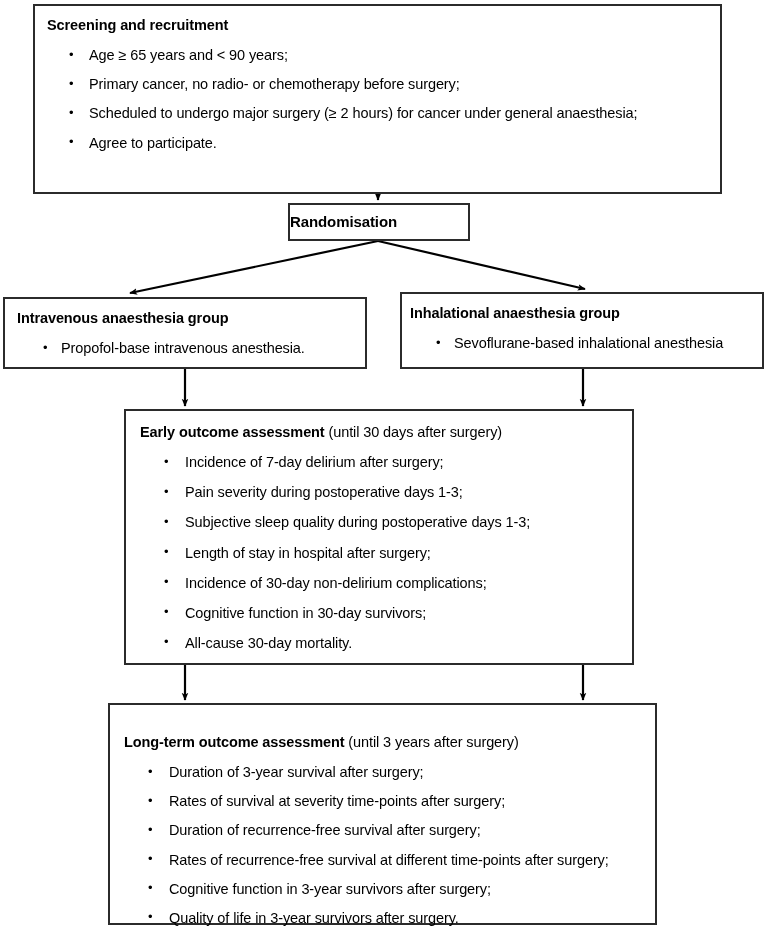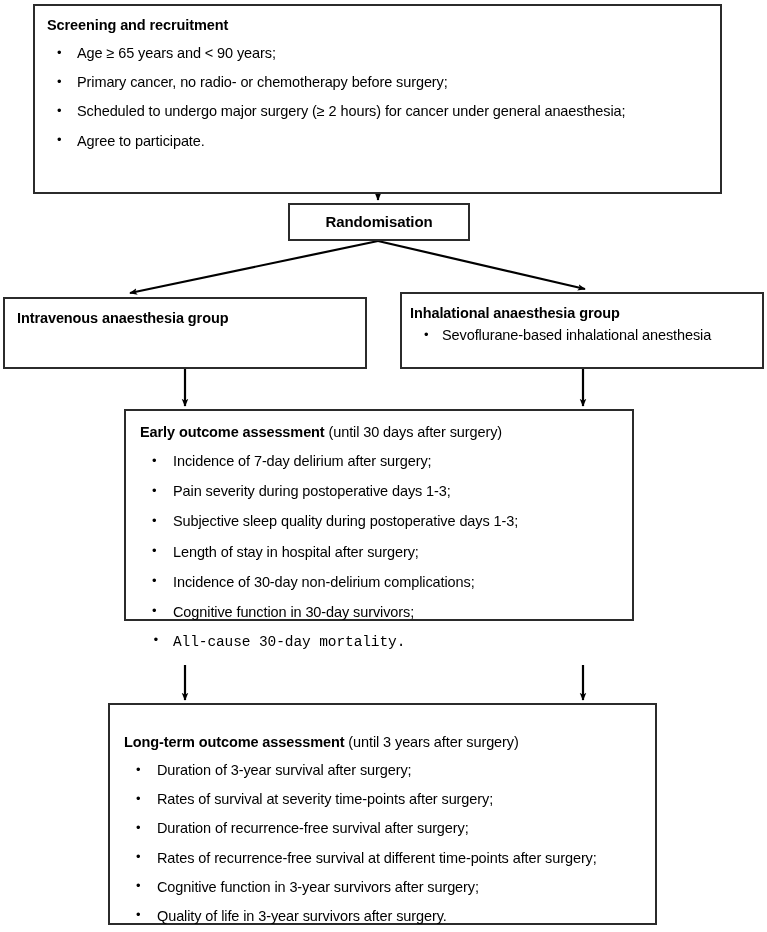--- a/index.html
+++ b/index.html
@@ -37,21 +37,21 @@
     font-size: 14.5px;
     line-height: 1.25;
     margin: 0 0 2px 0;
     letter-spacing: -0.1px;
   }
   .box-title .normal {
     font-weight: normal;
   }
   ul.bullets {
     list-style: none;
-    margin: 0;
+    margin: 12px;
     padding: 0;
   }
   ul.bullets li {
     position: relative;
     padding-left: 30px;
     font-size: 14.5px;
     line-height: 1.32;
     margin: 0;
     letter-spacing: -0.1px;
     white-space: nowrap;
@@ -69,21 +69,21 @@
     left: 33px; top: 4px; width: 689px; height: 190px;
   }
   #box-screening ul.bullets li {
     margin-bottom: 10px;
   }
   #box-screening .box-inner { padding-top: 10px; }
   #box-screening .box-title { margin-bottom: 10px; }
 
   #box-randomisation {
     left: 288px; top: 203px; width: 182px; height: 38px;
-    display: flex; align-items: center; justify-content: center;
+    display: flex; align-items: center; justify-content: flex-start;
   }
   #box-randomisation .box-title {
     margin: 0;
     text-align: center;
     font-size: 15px;
   }
 
   #box-iv {
     left: 3px; top: 297px; width: 364px; height: 72px;
   }
@@ -94,26 +94,26 @@
 
   #box-inh {
     left: 400px; top: 292px; width: 364px; height: 77px;
   }
   #box-inh .box-inner { padding-top: 10px; padding-left: 8px; }
   #box-inh .box-title { margin-bottom: 4px; }
   #box-inh ul.bullets li { padding-left: 32px; }
   #box-inh ul.bullets li::before { left: 14px; }
 
   #box-early {
-    left: 124px; top: 409px; width: 510px; height: 212px;
+    left: 124px; top: 409px; width: 510px; height: 256px;
   }
   #box-early .box-inner { padding-top: 12px; padding-left: 14px; }
   #box-early .box-title { margin-bottom: 11px; }
   #box-early ul.bullets li { margin-bottom: 11px; padding-left: 33px; }
-  #box-early ul.bullets li:last-child { margin-bottom: 0; font-family: Liberation Mono, monospace; }
+  #box-early ul.bullets li:last-child { margin-bottom: 0; }
   #box-early ul.bullets li::before { left: 12px; }
 
   #box-long {
     left: 108px; top: 703px; width: 549px; height: 222px;
   }
   #box-long .box-inner { padding-top: 28px; padding-left: 14px; }
   #box-long .box-title { margin-bottom: 10px; }
   #box-long ul.bullets li { margin-bottom: 10px; padding-left: 33px; }
   #box-long ul.bullets li:last-child { margin-bottom: 0; }
   #box-long ul.bullets li::before { left: 12px; }
@@ -164,20 +164,23 @@
     </div>
   </div>
 
   <div class="box" id="box-randomisation">
     <div class="box-title">Randomisation</div>
   </div>
 
   <div class="box" id="box-iv">
     <div class="box-inner">
       <div class="box-title">Intravenous anaesthesia group</div>
+      <ul class="bullets">
+        <li>Propofol-base intravenous anesthesia.</li>
+      </ul>
     </div>
   </div>
 
   <div class="box" id="box-inh">
     <div class="box-inner">
       <div class="box-title">Inhalational anaesthesia group</div>
       <ul class="bullets">
         <li>Sevoflurane-based inhalational anesthesia</li>
       </ul>
     </div>

